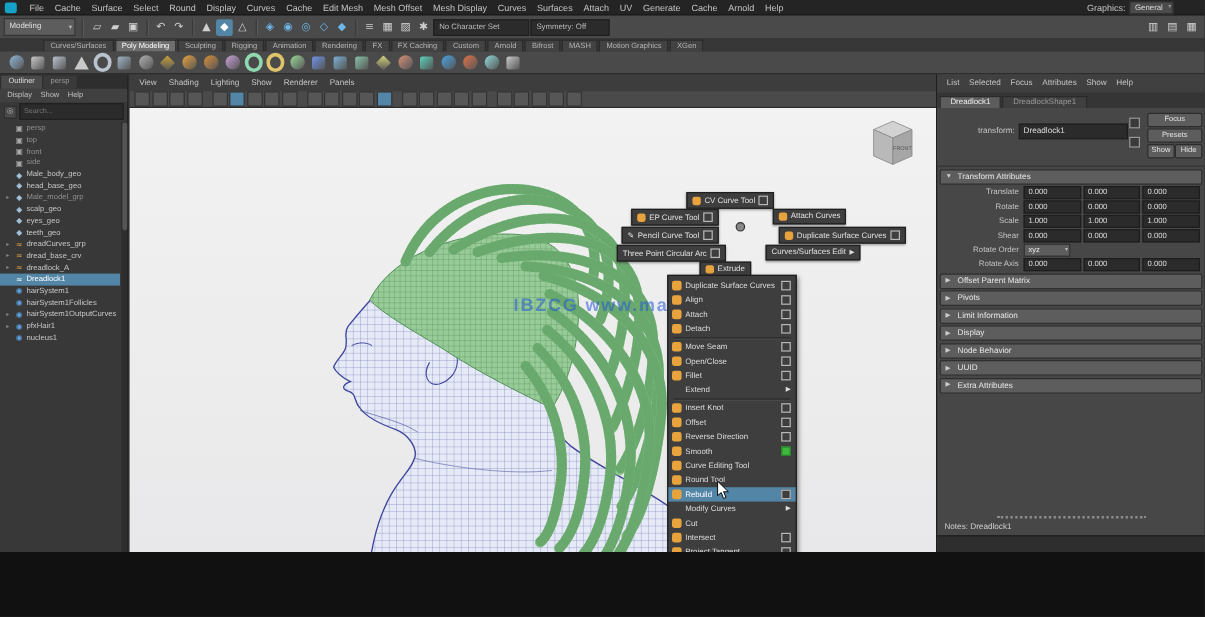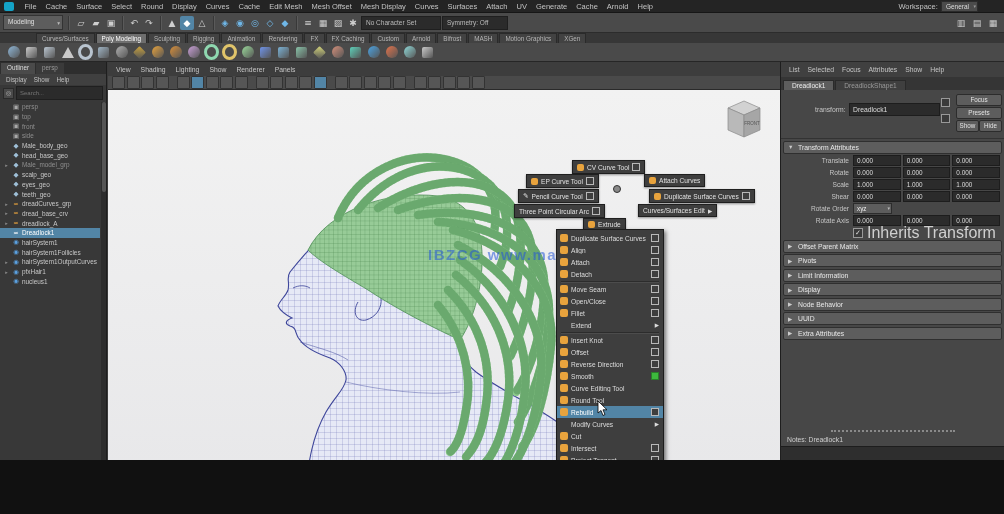--- a/index.html
+++ b/index.html
@@ -146,21 +146,21 @@
         <div class="mb-item">Curves</div>
         <div class="mb-item">Surfaces</div>
         <div class="mb-item">Attach</div>
         <div class="mb-item">UV</div>
         <div class="mb-item">Generate</div>
         <div class="mb-item">Cache</div>
         <div class="mb-item">Arnold</div>
         <div class="mb-item">Help</div>
       </div>
     <div id="workspace">
-      <span>Workspace:</span>
+      <span>Graphics:</span>
       <span class="wsfield">General</span>
     </div>
   </div>
 
   <div id="statusline" class="abs">
     <div class="menuset">Modeling</div>
     <div class="sl-sep"></div>
     <div id="sl-icons" style="display:flex;gap:1px;align-items:center;">
         <div class="sl-icon">▱</div>
         <div class="sl-icon">▰</div>
@@ -729,25 +729,20 @@
         <div class="ae-row">
           <span class="rlabel">Rotate Order</span>
           <div class="ae-dd">xyz</div>
         </div>
         <div class="ae-row">
           <span class="rlabel">Rotate Axis</span>
           <div class="ae-field">0.000</div>
           <div class="ae-field">0.000</div>
           <div class="ae-field">0.000</div>
         </div>
-        <div class="ae-row">
-          <span class="rlabel"></span>
-          <span style="width: 8px; height: 8px; border: 1px solid rgb(153, 153, 153); background: rgb(58, 58, 58); color: rgb(221, 221, 221); font-size: 7px; line-height: 8px; text-align: center; margin-right: 4px;">✓</span>
-          <span>Inherits Transform</span>
-        </div>
         <div class="ae-sec">
           <span class="arr">▶</span>
           <span>Offset Parent Matrix</span>
         </div>
         <div class="ae-sec">
           <span class="arr">▶</span>
           <span>Pivots</span>
         </div>
         <div class="ae-sec">
           <span class="arr">▶</span>

